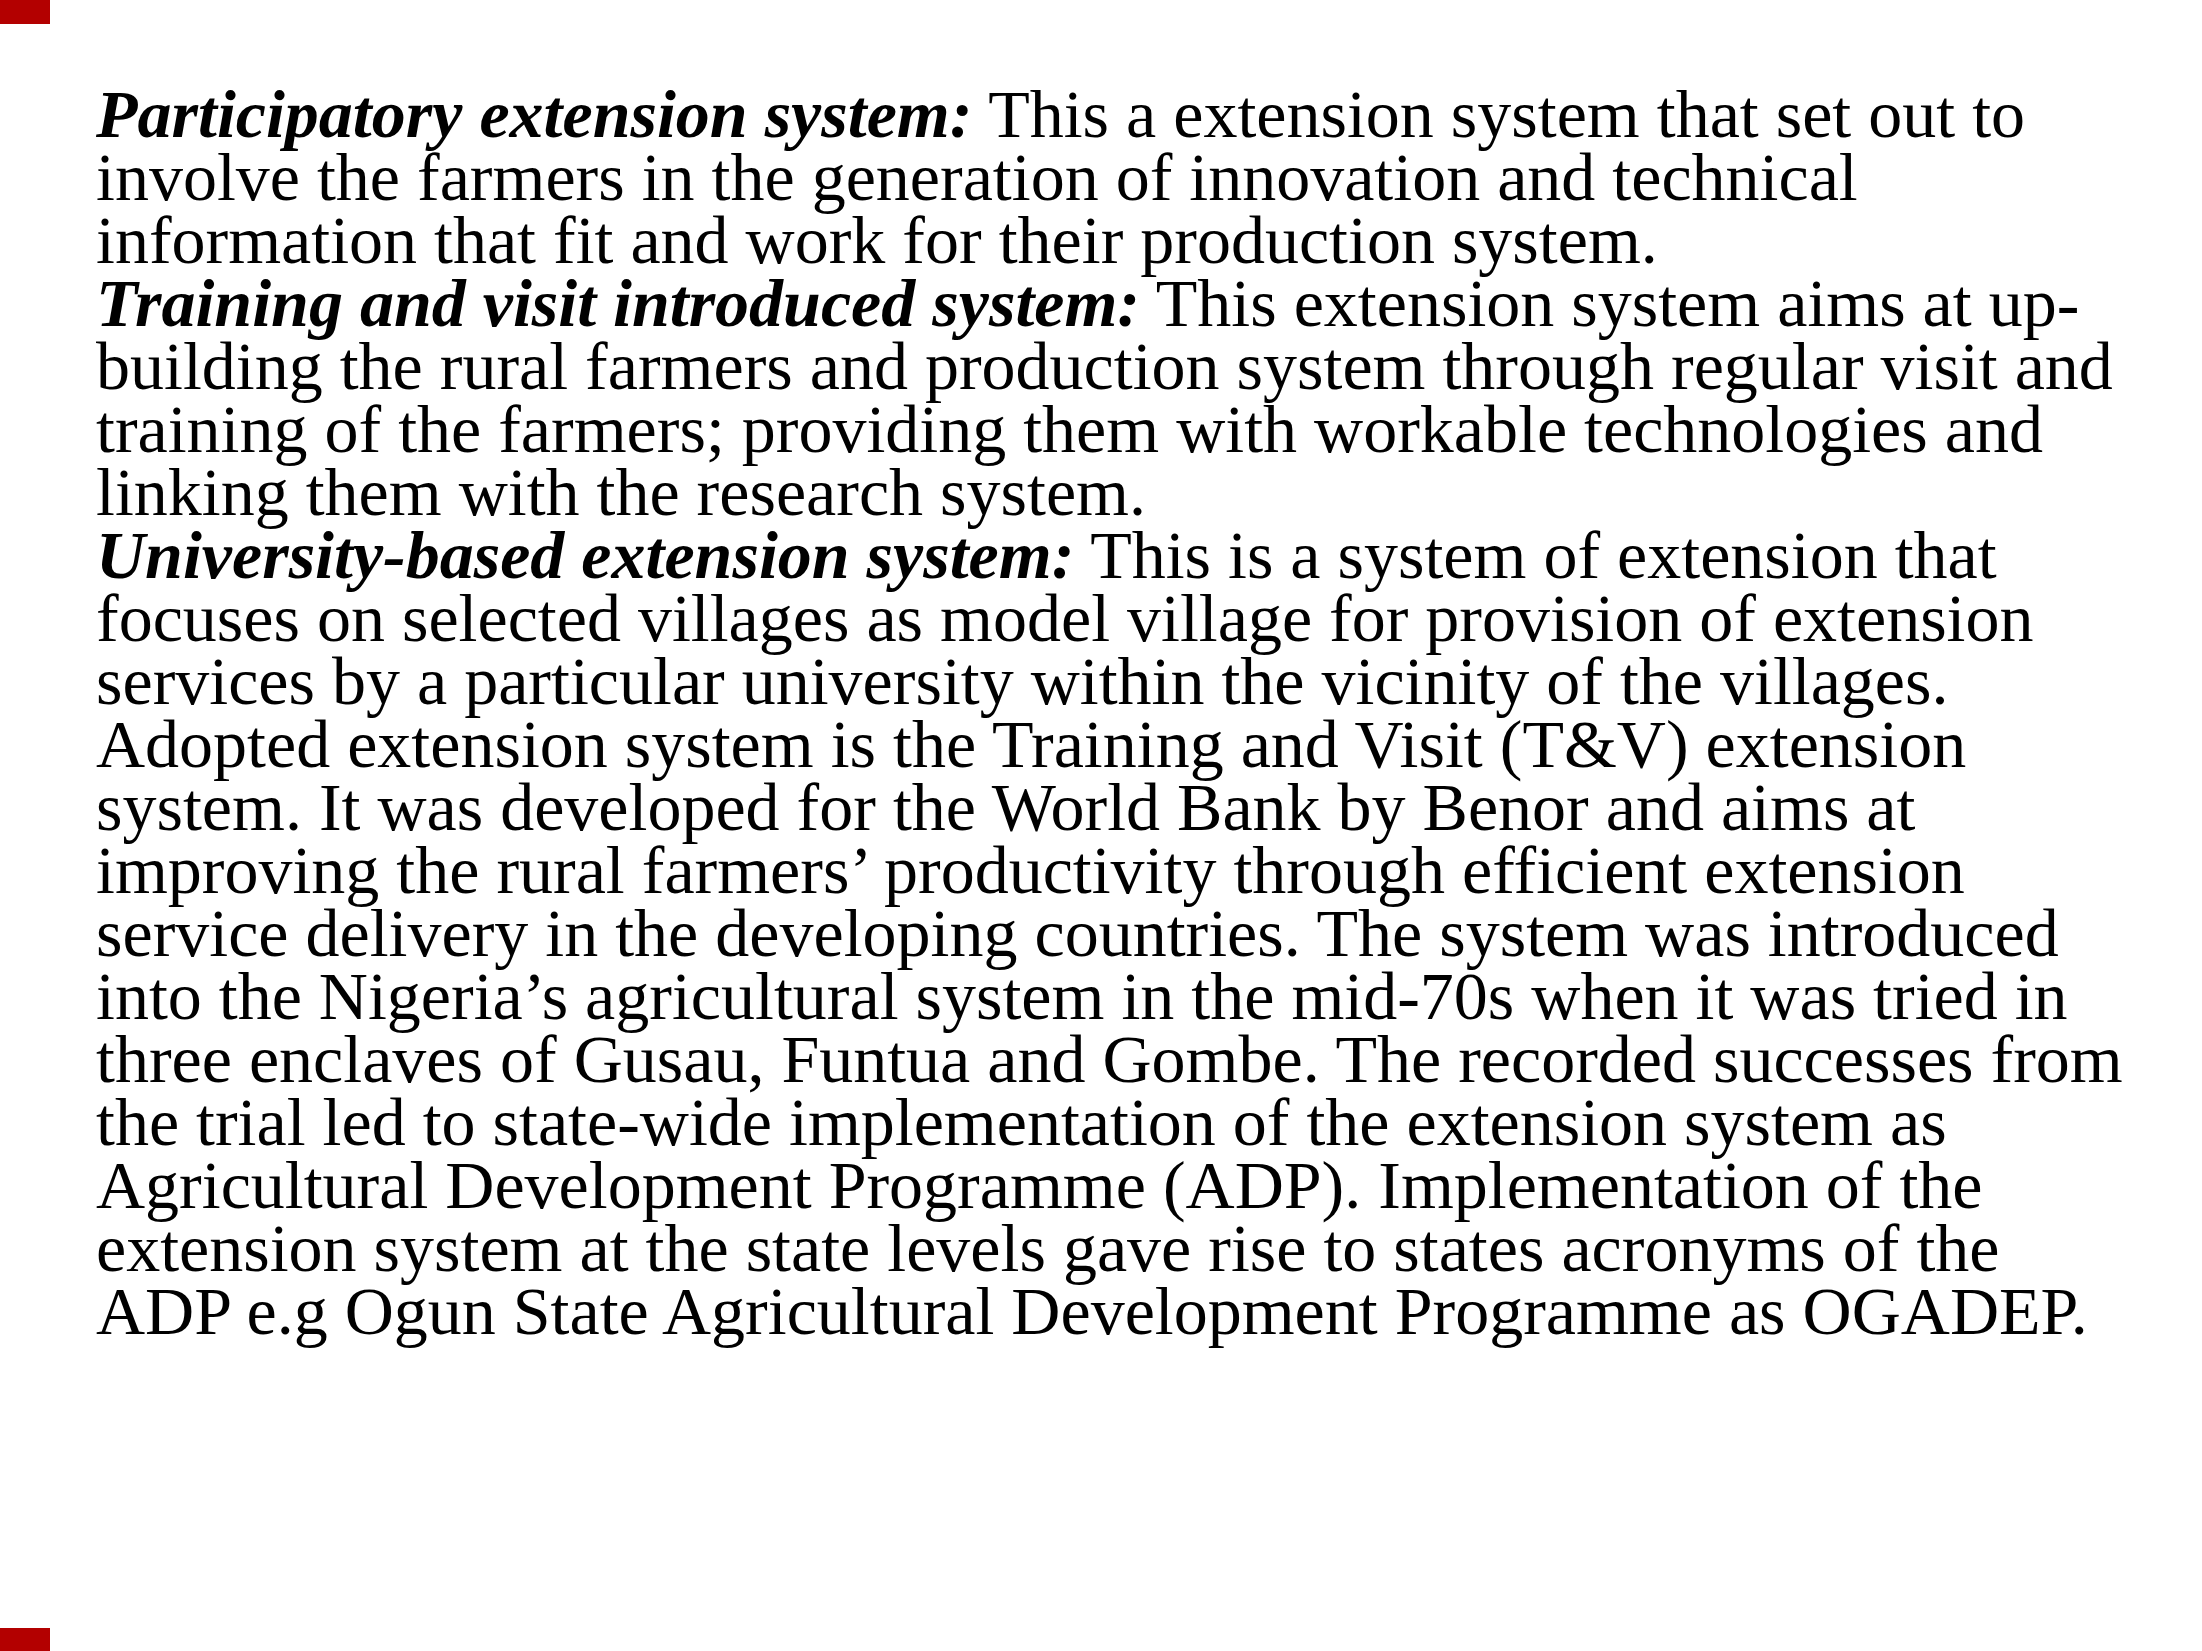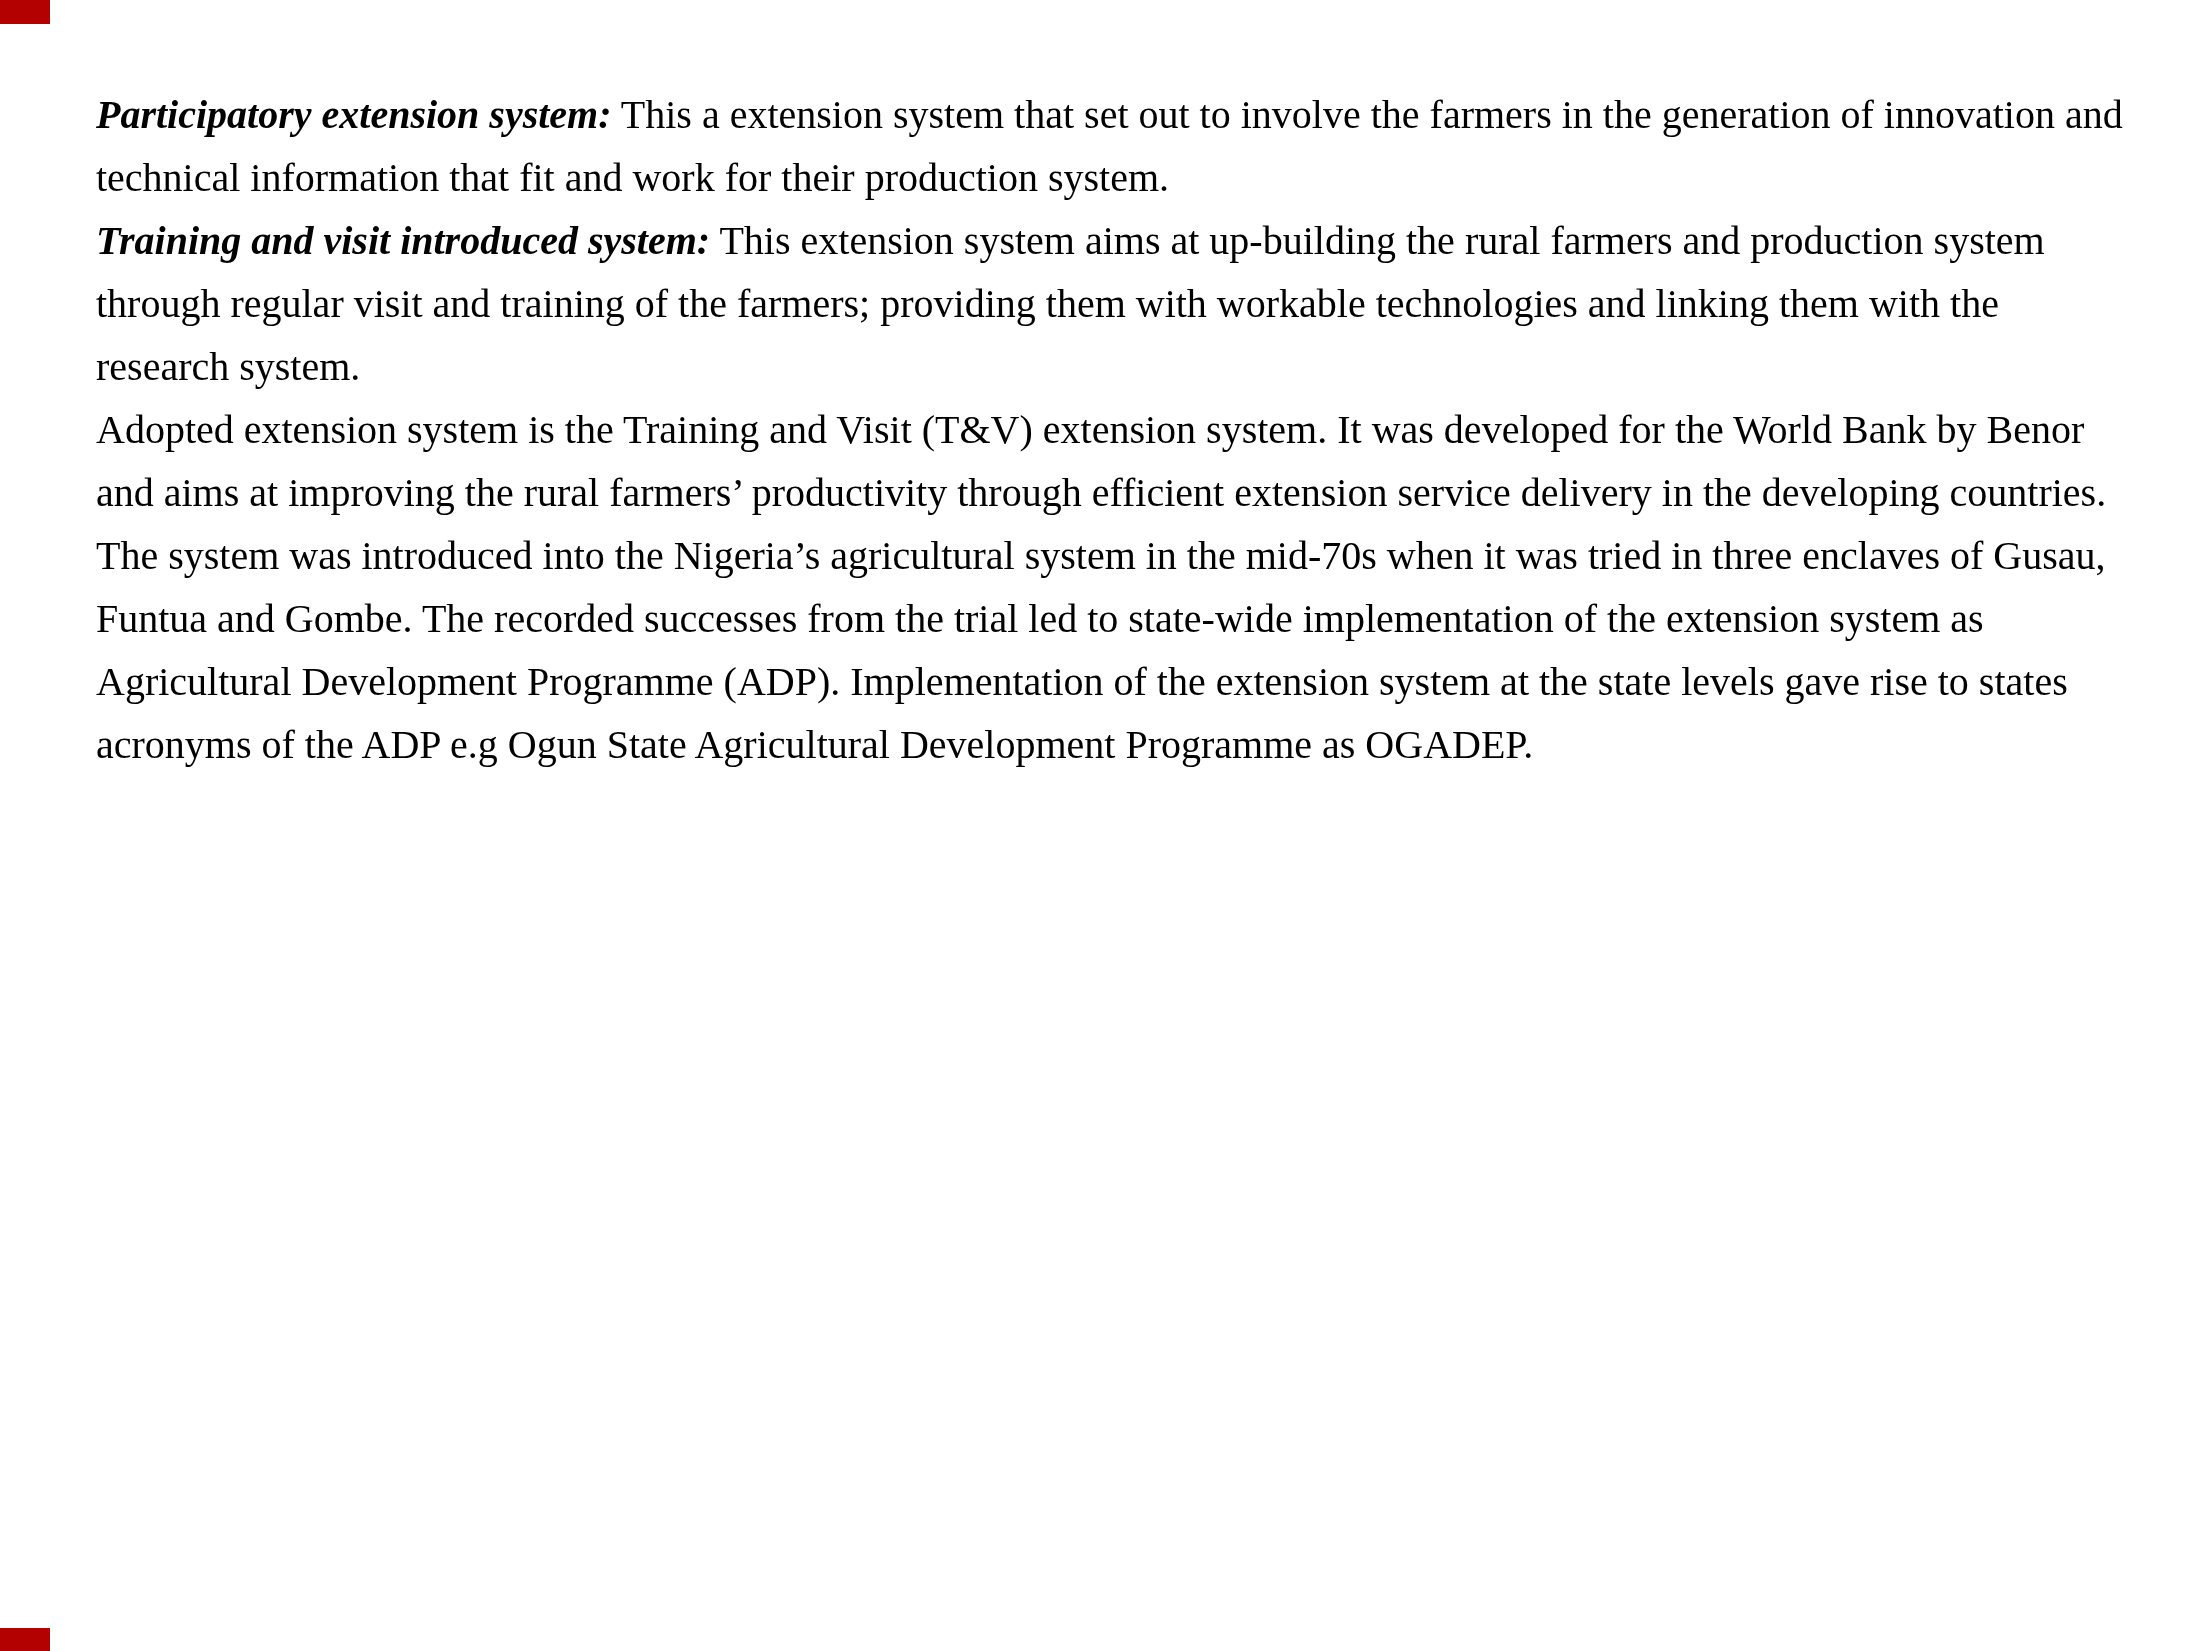--- a/index.html
+++ b/index.html
@@ -24,21 +24,21 @@
     width: 50px;
     height: 24px;
   }
   .accent-bar.top { top: 0; }
   .accent-bar.bottom { bottom: 0; }
   .text-block {
     position: absolute;
     top: 83px;
     left: 96px;
     right: 76px;
-    font-size: 40px;
+    font-size: 68px;
     line-height: 63px;
     text-align: left;
   }
   .text-block p {
     margin: 0;
     padding: 0;
   }
   .lead {
     font-weight: bold;
     font-style: italic;
@@ -54,19 +54,20 @@
 
   <div class="accent-bar top" style="background: rgb(179, 0, 0);"></div>
   <div class="accent-bar bottom" style="background: rgb(179, 0, 0);"></div>
 
   <div class="text-block">
 
     <p><span class="lead">Participatory extension system:</span> <span>This a extension system that set out to involve the farmers in the generation of innovation and technical information that fit and work for their production system.</span></p>
 
     <p><span class="lead">Training and visit introduced system:</span> <span>This extension system aims at up-building the rural farmers and production system through regular visit and training of the farmers; providing them with workable technologies and linking them with the research system.</span></p>
 
+    <p><span class="lead">University-based extension system:</span> <span>This is a system of extension that focuses on selected villages as model village for provision of extension services by a particular university within the vicinity of the villages.</span></p>
 
 
     <p>Adopted extension system is the Training and Visit (T&amp;V) extension system. It was developed for the World Bank by Benor and aims at improving the rural farmers’ productivity through efficient extension service delivery in the developing countries. The system was introduced into the Nigeria’s agricultural system in the mid-70s when it was tried in three enclaves of Gusau, Funtua and Gombe. The recorded successes from the trial led to state-wide implementation of the extension system as Agricultural Development Programme (ADP). Implementation of the extension system at the state levels gave rise to states acronyms of the ADP e.g Ogun State Agricultural Development Programme as OGADEP.</p>
 
   </div>
 </div>
 
 
 </body></html>

